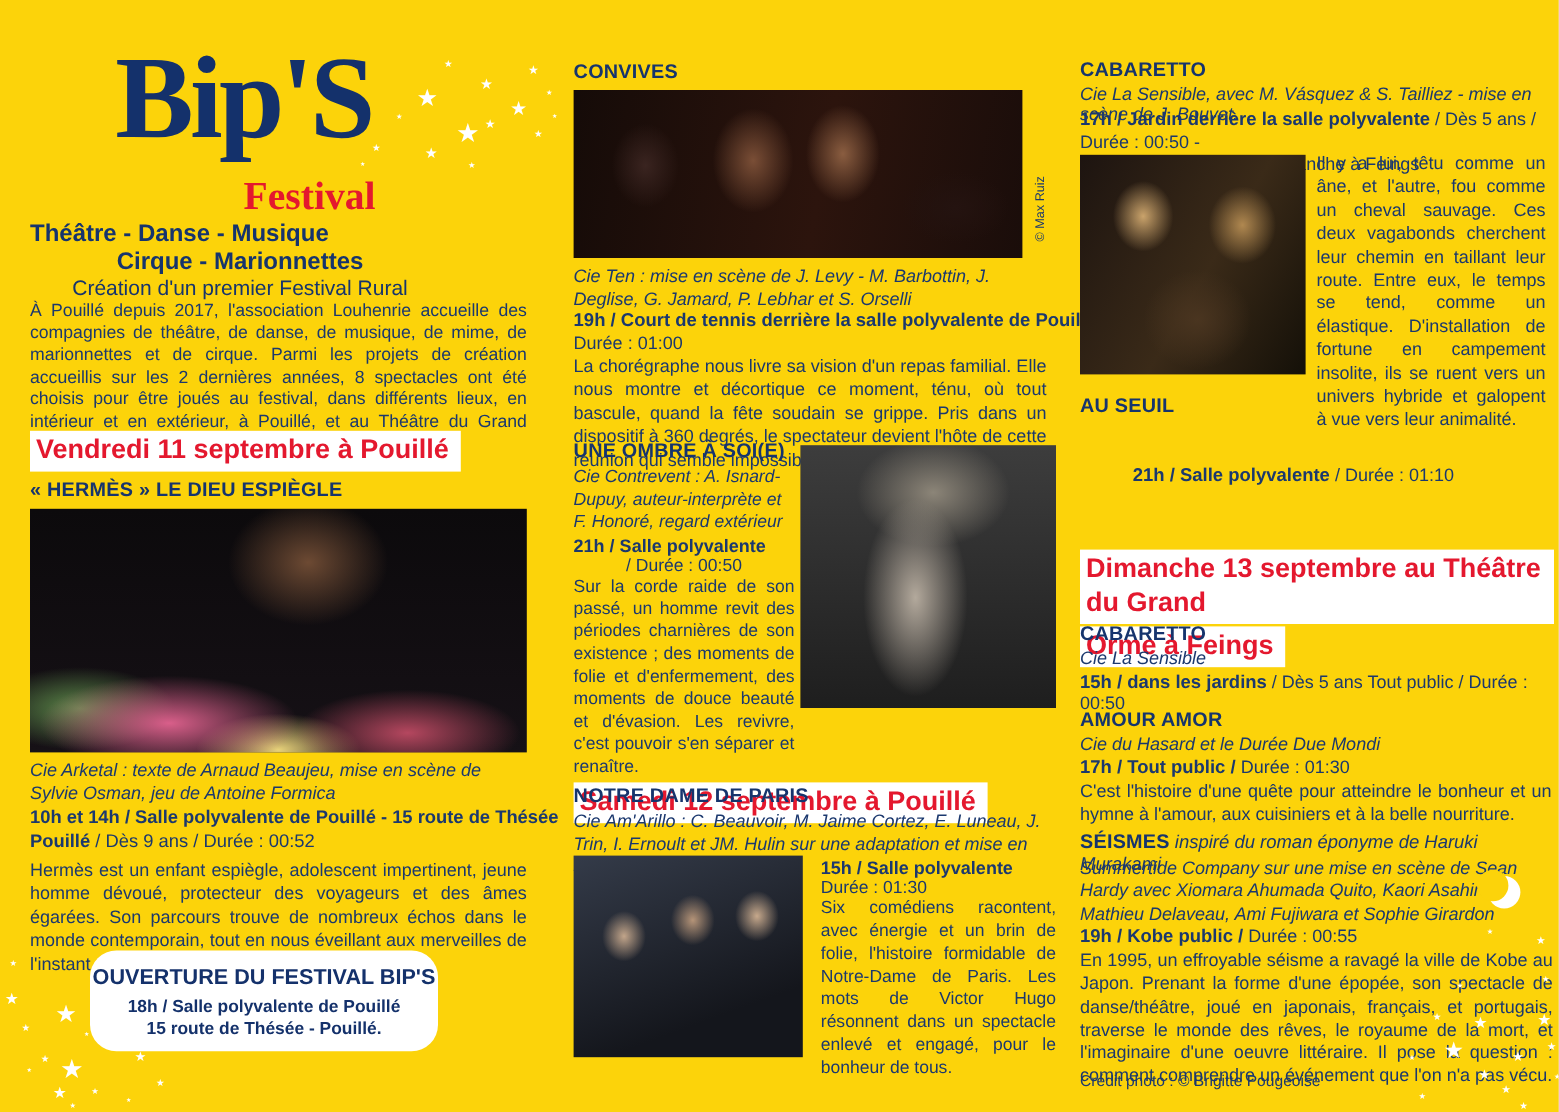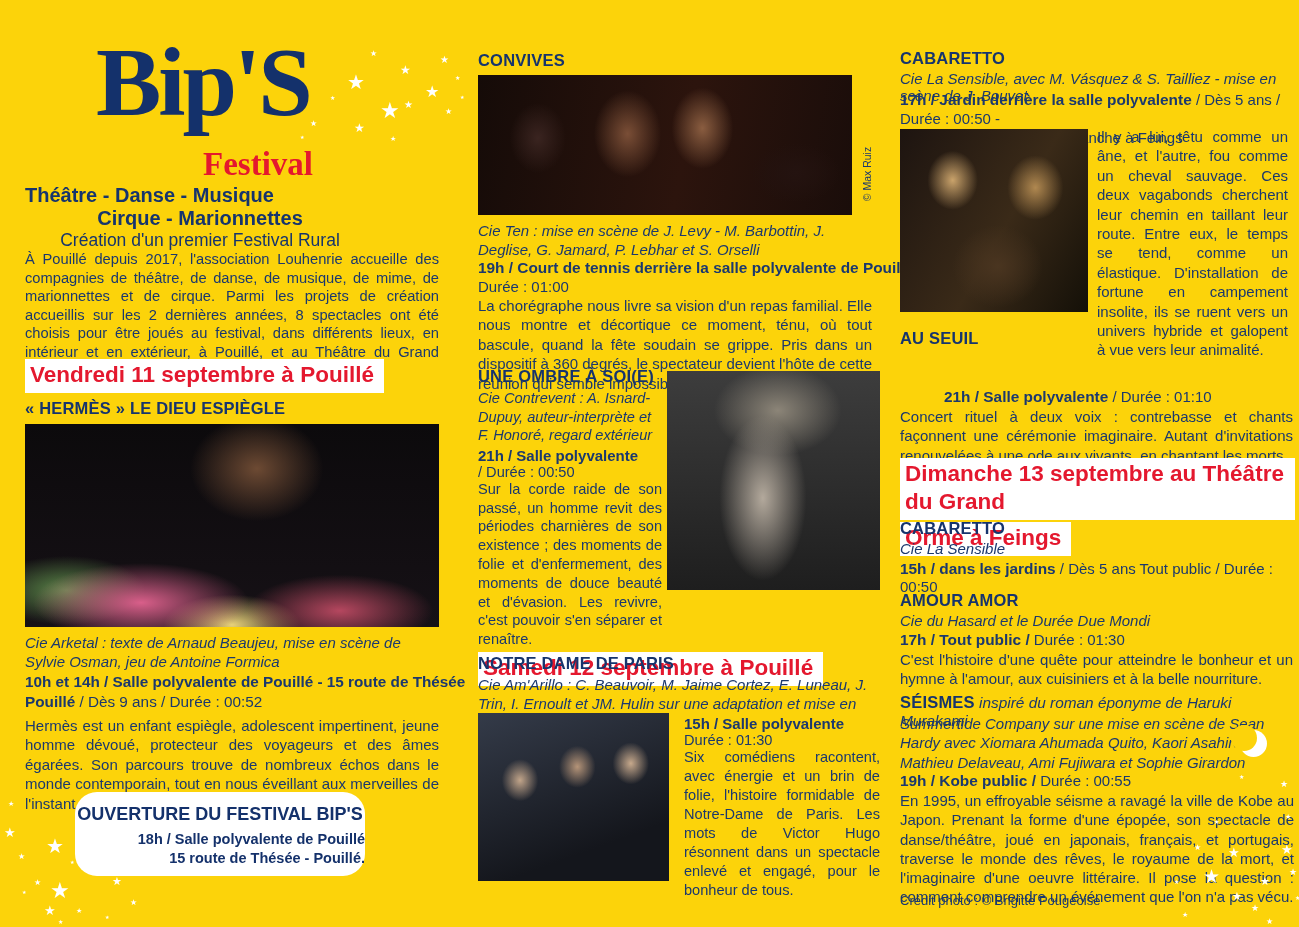--- a/index.html
+++ b/index.html
@@ -78,21 +78,21 @@
     transform:rotate(-90deg); transform-origin:center;
     font-size:10.5px; color:#1b386e;
   }
   
   #opening-box {
     left:75px; top:792px; width:290px; height:84px;
     background:#ffffff; border-radius:22px; text-align:center;
     padding-top:12px; z-index:2;
   }
   #opening-box .t { font-size:18px; font-weight:bold; color:#14316b; }
-  #opening-box .l { font-size:14.5px; font-weight:bold; color:#14316b; line-height:19px;text-align:right; }
+  #opening-box .l { font-size:14.5px; font-weight:bold; color:#14316b; line-height:19px; }
   
   #moon {
     left:1240px; top:730px; width:27px; height:27px; border-radius:50%;
     background:#ffffff; z-index:3;
   }
   #moon::after {
     content:""; position:absolute; left:-9px; top:-5px; width:26px; height:26px;
     border-radius:50%; background:#fcd30a;
   }
 </style>
@@ -141,21 +141,21 @@
   <div class="abs it" style="left:478px;top:221px;width:394px;font-size:15px;line-height:19px;">Cie Ten : mise en scène de J. Levy - M. Barbottin, J. Deglise, G. Jamard, P. Lebhar et S. Orselli</div>
   <div class="abs b" style="left:478px;top:259px;font-size:15.4px;">19h / Court de tennis derrière la salle polyvalente de Pouillé /</div>
   <div class="abs" style="left:478px;top:278px;font-size:15px;">Durée : 01:00</div>
   <div class="abs p" style="left:478px;top:296px;width:394px;font-size:15px;line-height:19.4px;">La chorégraphe nous livre sa vision d'un repas familial. Elle nous montre et décortique ce moment, ténu, où tout bascule, quand la fête soudain se grippe. Pris dans un dispositif à 360 degrés, le spectateur devient l'hôte de cette réunion qui semble impossible.</div>
 
   <div class="abs h-show" style="left:478px;top:367px;">UNE OMBRE À SOI(E)</div>
 
   <div class="abs" style="left:478px;top:389px;width:184px;">
     <div class="it" style="font-size:14.6px;line-height:18.6px;">Cie Contrevent : A. Isnard-Dupuy, auteur-interprète et F. Honoré, regard extérieur</div>
     <div class="b" style="font-size:15px;margin-top:2px;">21h / Salle polyvalente</div>
-    <div style="font-size:14.6px;">/ Durée : 00:50</div>
+    <div style="font-size:14.6px;text-align:center;">/ Durée : 00:50</div>
     <div class="p" style="font-size:14.6px;line-height:18.8px;">Sur la corde raide de son passé, un homme revit des périodes charnières de son existence ; des moments de folie et d'enfermement, des moments de douce beauté et d'évasion. Les revivre, c'est pouvoir s'en séparer et renaître.</div>
   </div>
 
   <div class="photo" id="photo-ombre"></div>
 
   <div class="abs" style="left:478px;top:652px;">
     <span class="date-h">Samedi 12 septembre à Pouillé</span>
   </div>
 
   <div class="abs h-show" style="left:478px;top:654px;">NOTRE DAME DE PARIS</div>
@@ -177,21 +177,20 @@
   </div>
 
   <div class="photo" id="photo-cabaretto"></div>
 
   <div class="abs p" style="left:1097px;top:127px;width:191px;font-size:15px;line-height:19.4px;">Il y a lui, têtu comme un âne, et l'autre, fou comme un cheval sauvage. Ces deux vagabonds cherchent leur chemin en taillant leur route. Entre eux, le temps se tend, comme un élastique. D'installation de fortune en campement insolite, ils se ruent vers un univers hybride et galopent à vue vers leur animalité.</div>
 
   <div class="abs h-show" style="left:900px;top:329px;">AU SEUIL</div>
   <div class="abs" style="left:944px;top:388px;font-size:15px;">
     <span class="b" style="font-size:15.4px;">21h / Salle polyvalente</span><span> / Durée : 01:10</span>
   </div>
-  <div class="abs p" style="left:900px;top:407px;width:393px;font-size:15px;line-height:19.3px;">Concert rituel à deux voix : contrebasse et chants façonnent une cérémonie imaginaire. Autant d'invitations renouvelées à une ode aux vivants, en chantant les morts.</div>
 
   <div class="abs" style="left:900px;top:458px;width:395px;">
     <span class="date-h">Dimanche 13 septembre au Théâtre du Grand</span><br>
     <span class="date-h" style="margin-top:2px;">Orme à Feings</span>
   </div>
 
   <div class="abs h-show" style="left:900px;top:519px;">CABARETTO</div>
   <div class="abs it" style="left:900px;top:540px;font-size:15px;">Cie La Sensible</div>
   <div class="abs" style="left:900px;top:560px;font-size:15px;">
     <span class="b" style="font-size:15.4px;">15h / dans les jardins</span><span> / Dès 5 ans Tout public / Durée : 00:50</span>

